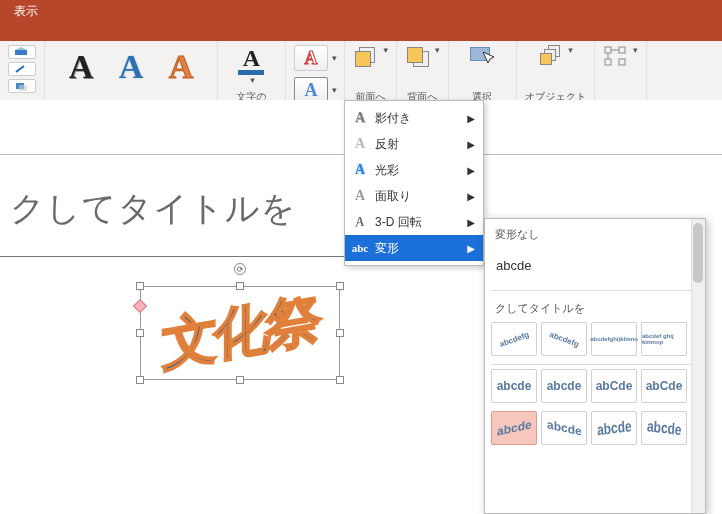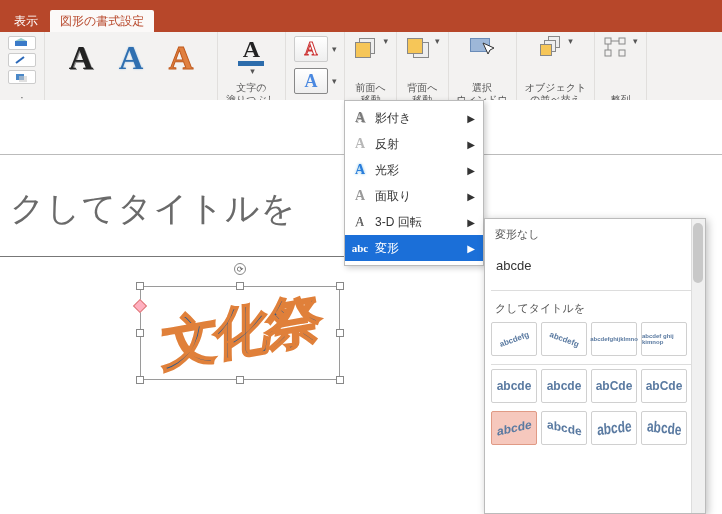--- a/index.html
+++ b/index.html
@@ -1,19 +1,19 @@
 <!DOCTYPE html>
 <html><head>
 <meta charset="utf-8">
 <style>
   * { margin: 0; padding: 0; box-sizing: border-box; font-family: "Hiragino Sans", "Meiryo", sans-serif; }
   body { width: 722px; height: 514px; background: #fff; overflow: hidden; position: relative; }
 
   
-  .titlebar { height: 32px; background: #b7472a; display: flex; align-items: flex-end; padding-left: 4px; }
+  .titlebar { height: 41px; background: #b7472a; display: flex; padding-left: 4px; }
   .tab { height: 22px; padding: 0 10px; font-size: 12px; color: #fff; display: flex; align-items: center; border-radius: 2px 2px 0 0; margin-right: 2px; }
   .tab.active { background: #fbf9f8; color: #b7472a; }
 
   
   .ribbon { height: 76px; background: #f3f2f1; border-bottom: 1px solid #d6d6d6; display: flex; }
   .rgroup { display: flex; flex-direction: column; align-items: center; justify-content: space-between; padding: 4px 8px 2px; border-right: 1px solid #e1dfdd; }
   .rgroup .icons { display: flex; gap: 6px; }
   .rgroup .label { font-size: 10px; color: #555; text-align: center; line-height: 1.15; }
   .small-stack { display: flex; flex-direction: column; gap: 3px; }
   .small-btn { width: 28px; height: 14px; background: #fff; border: 1px solid #ccc; border-radius: 2px; display:flex; align-items:center; justify-content:center; }
@@ -70,21 +70,20 @@
   .opt { width:46px; height:34px; border:1px solid #d0d0d0; border-radius:2px; display:flex; align-items:center; justify-content:center; font-size:12px; color:#5a7aa1; font-weight:600; }
   .opt.sel { background:#f6c8bd; border-color:#e09a85; }
   .opt.plain { border-color:transparent; font-weight:400; color:#333; font-size:13px; justify-content:flex-start; padding-left:4px; width:100%; }
   .sep { height:1px; background:#ddd; margin:2px 6px; }
 </style>
 </head>
 <body>
 
 <div class="titlebar">
   <div class="tab">表示</div>
-  <div class="tab active">図形の書式設定</div>
 </div>
 
 <div class="ribbon">
 
   <div class="rgroup">
     <div class="small-stack">
       <div class="small-btn">
         <svg width="16" height="10">
             <rect x="1" y="3" width="12" height="5" fill="#3a7ac8"></rect>
             <path d="M1 3 L7 0 L13 3" fill="#9cc"></path>

